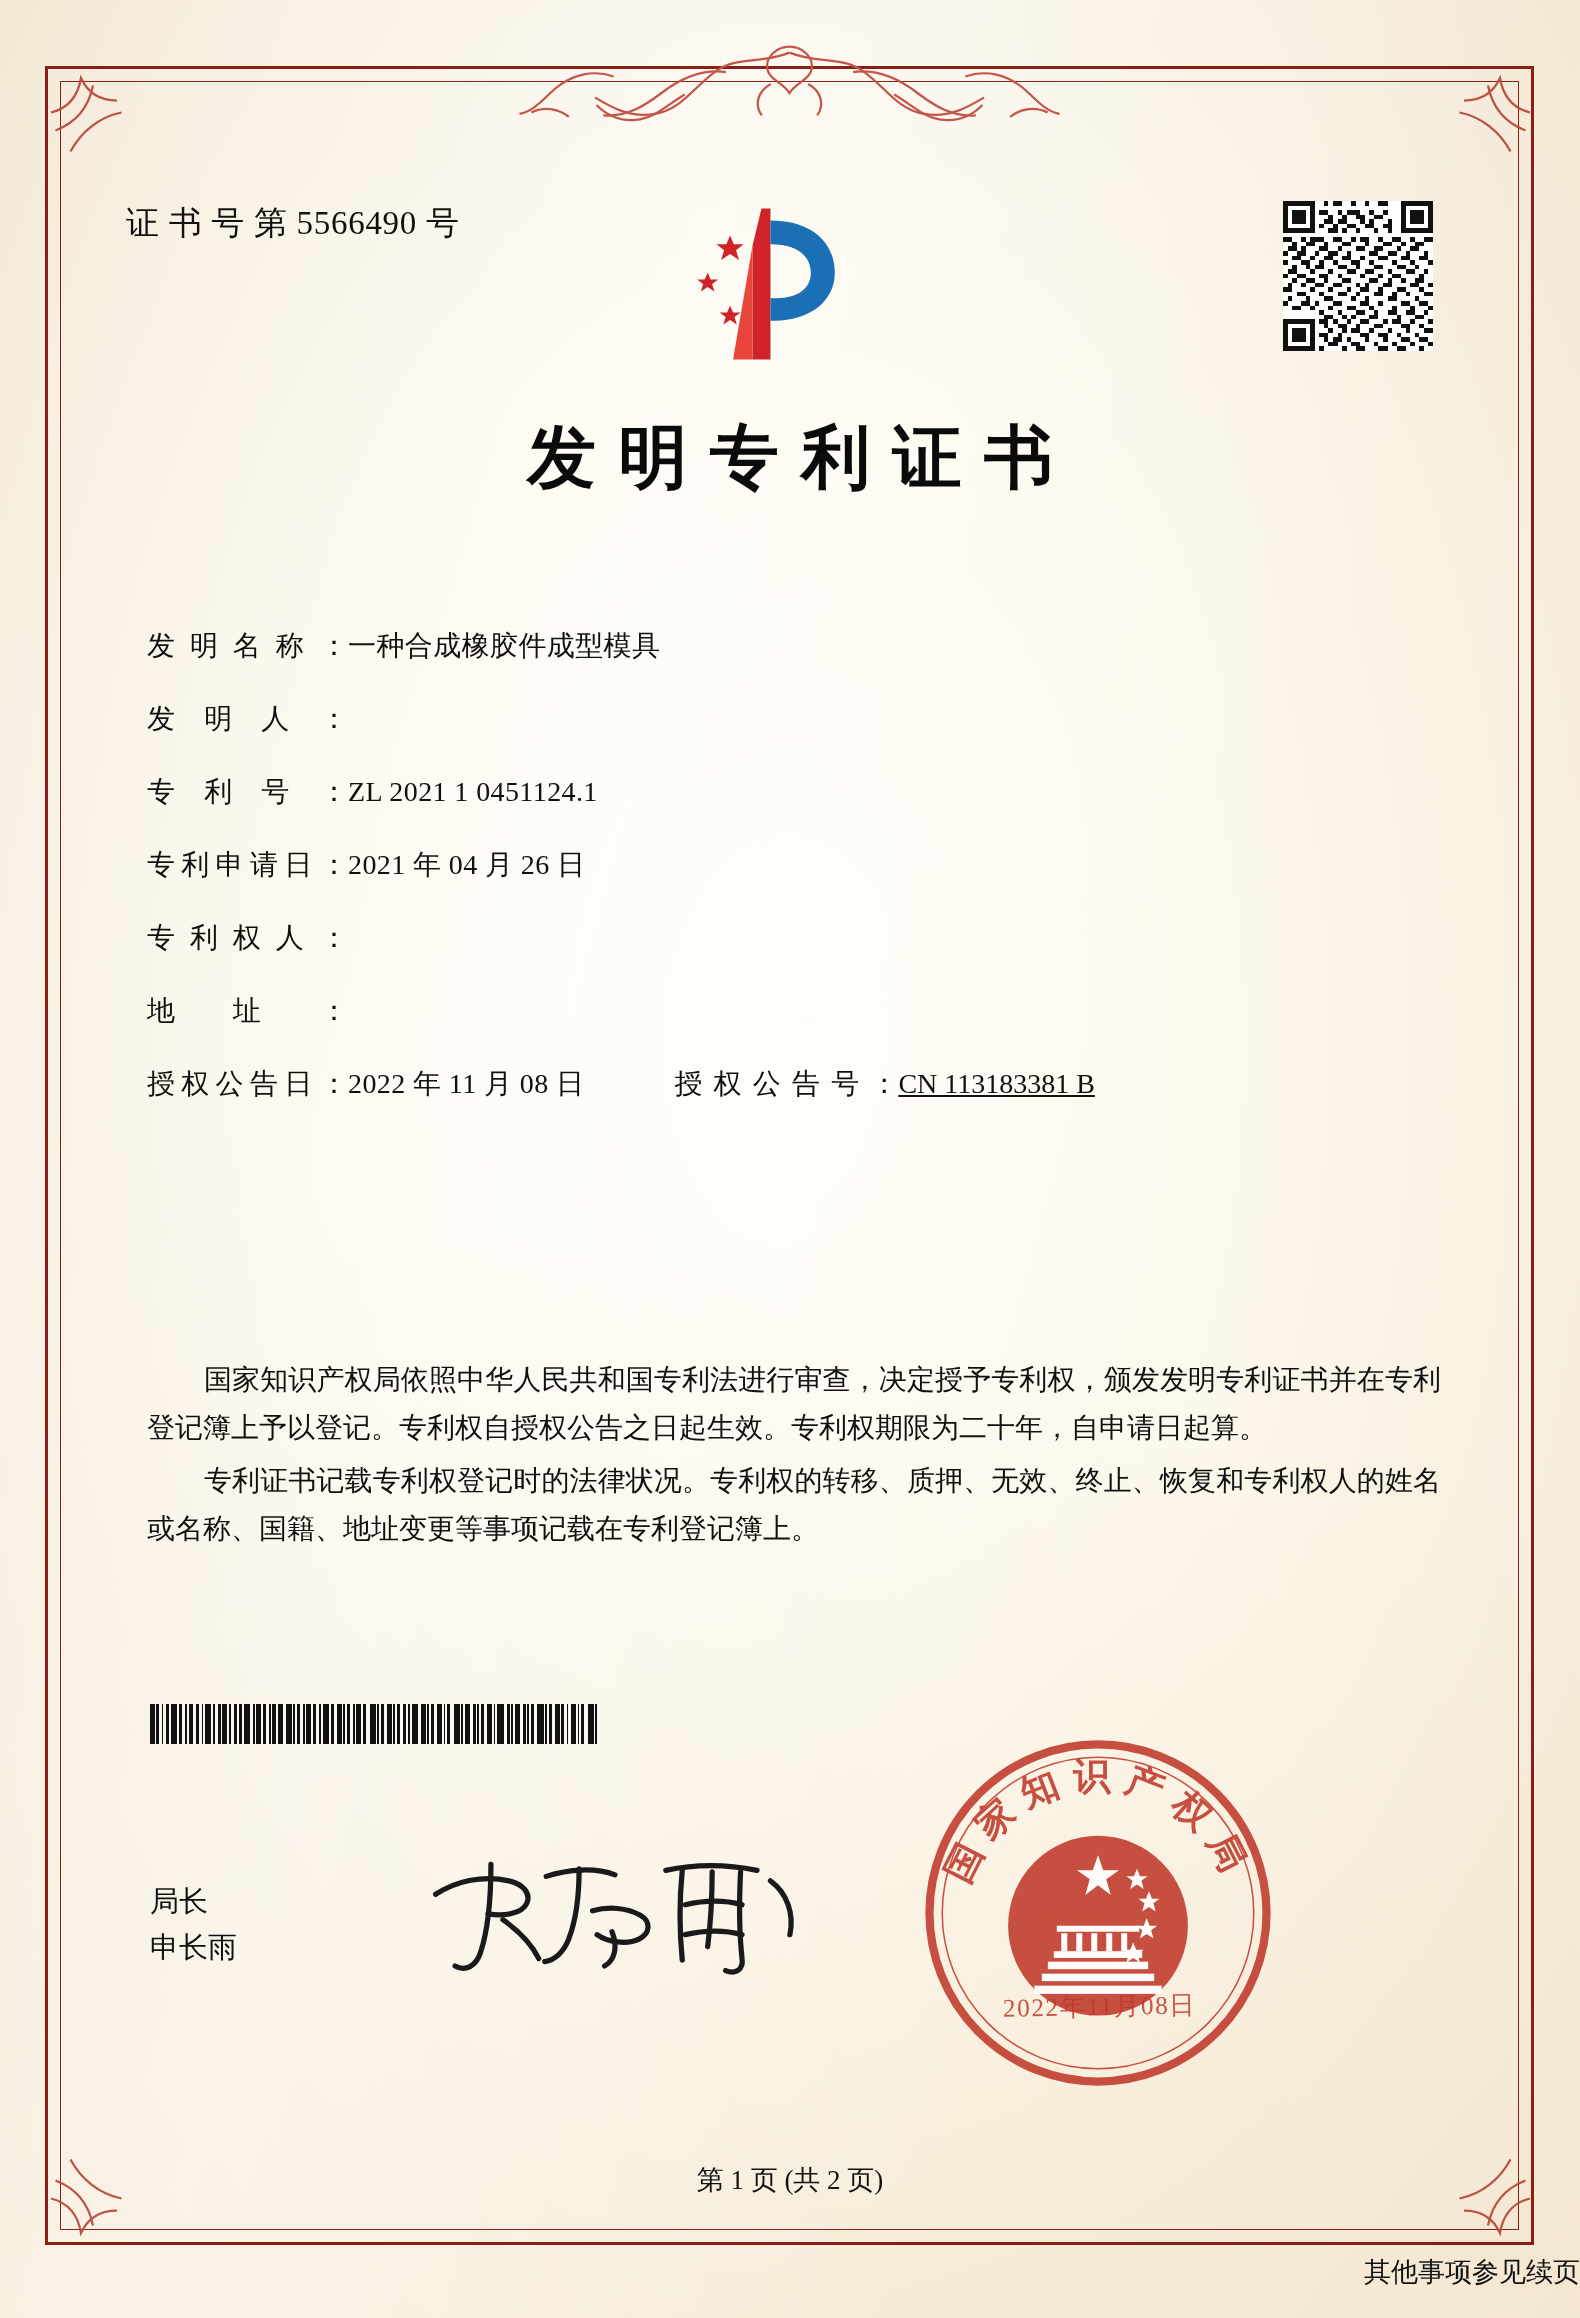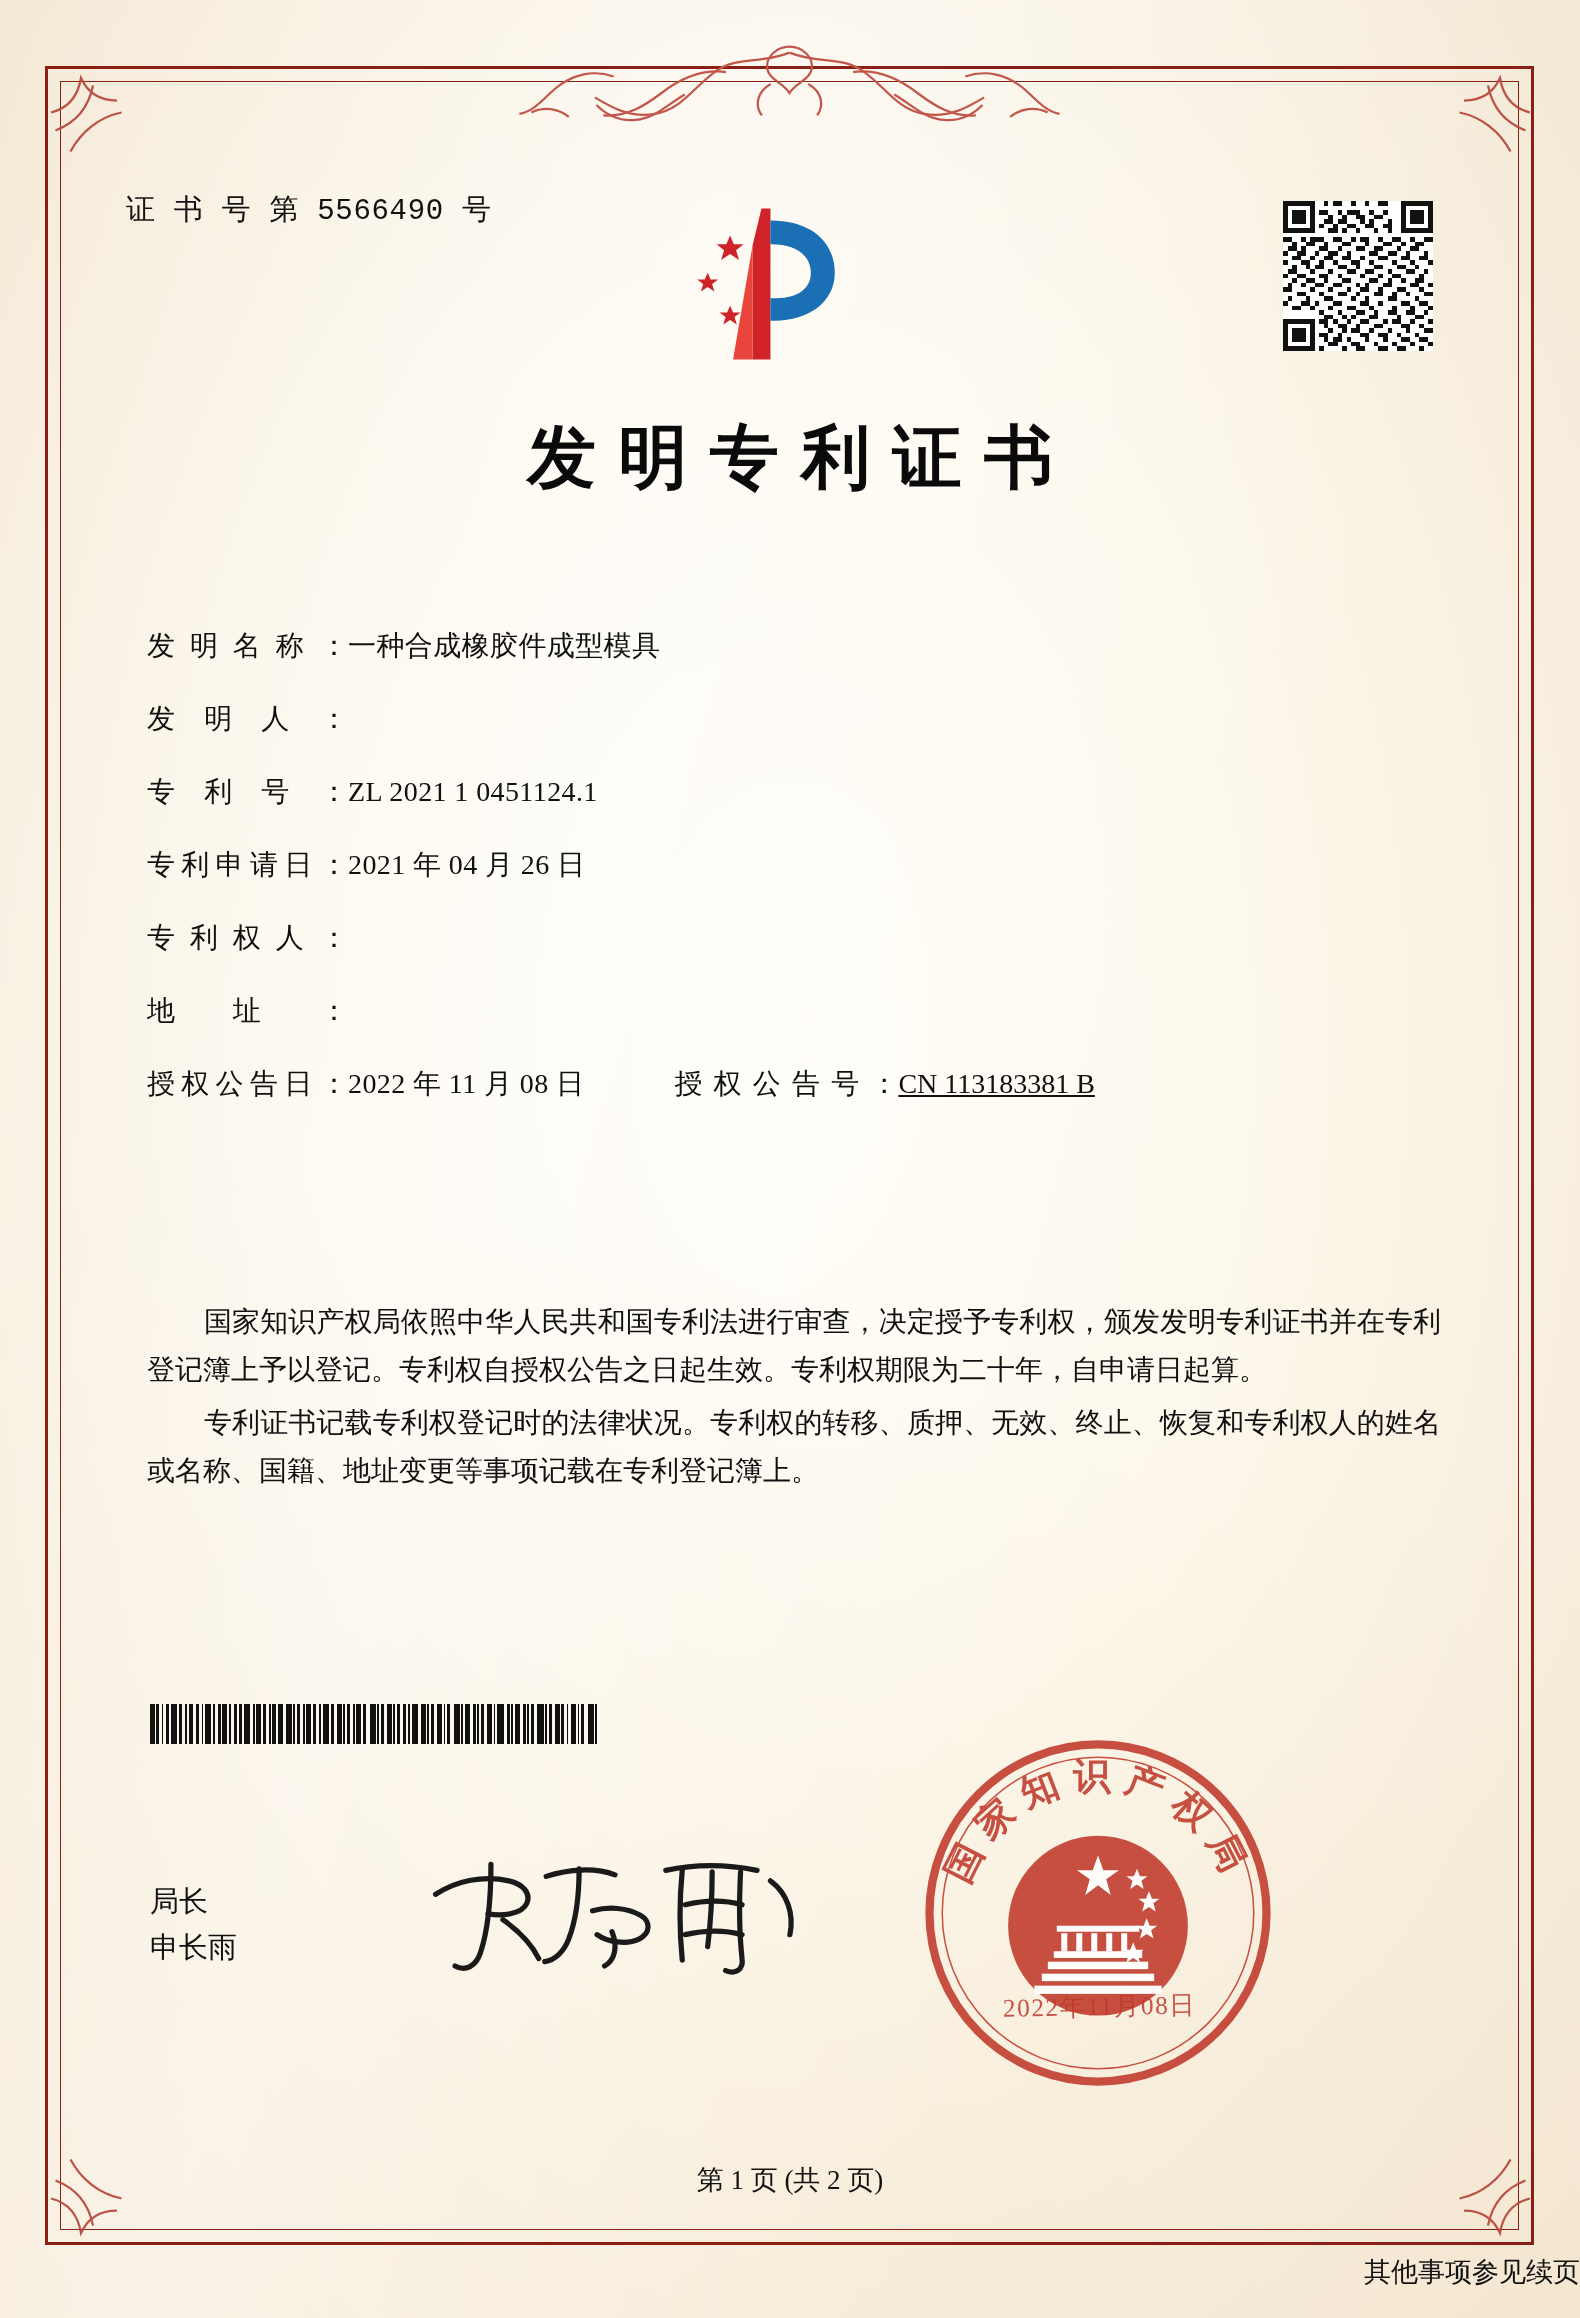--- a/index.html
+++ b/index.html
@@ -72,26 +72,25 @@
     width: 621px;
     height: 90px;
     color: #c2564a;
   }
   .top-ornament svg { width:100%; height:100%; display:block; }
 
   
   .cert-number {
     position: absolute;
     left: 126px;
-    top: 190px;
-    font-size: 29px;
+    top: 201px;
+    font-size: 33px;
     letter-spacing: 0.7px;
     color: #111;
     white-space: nowrap;
-    font-family: Liberation Mono, monospace;
   }
 
   
   .logo {
     position: absolute;
     left: 658px;
     top: 201px;
     width: 195px;
     height: 172px;
   }
@@ -154,21 +153,21 @@
     display: flex;
     justify-content: space-between;
     margin-left: 90px;
   }
   .field-row.double .field-value2 { flex: 0 0 auto; text-decoration: underline; }
 
   
   .paragraphs {
     position: absolute;
     left: 147px;
-    top: 1298px;
+    top: 1356px;
     width: 1294px;
     font-size: 28px;
     line-height: 48px;
     color: #101010;
     text-align: justify;
   }
   .paragraphs p {
     margin: 0 0 4.5px 0;
     text-indent: 57px;
   }

